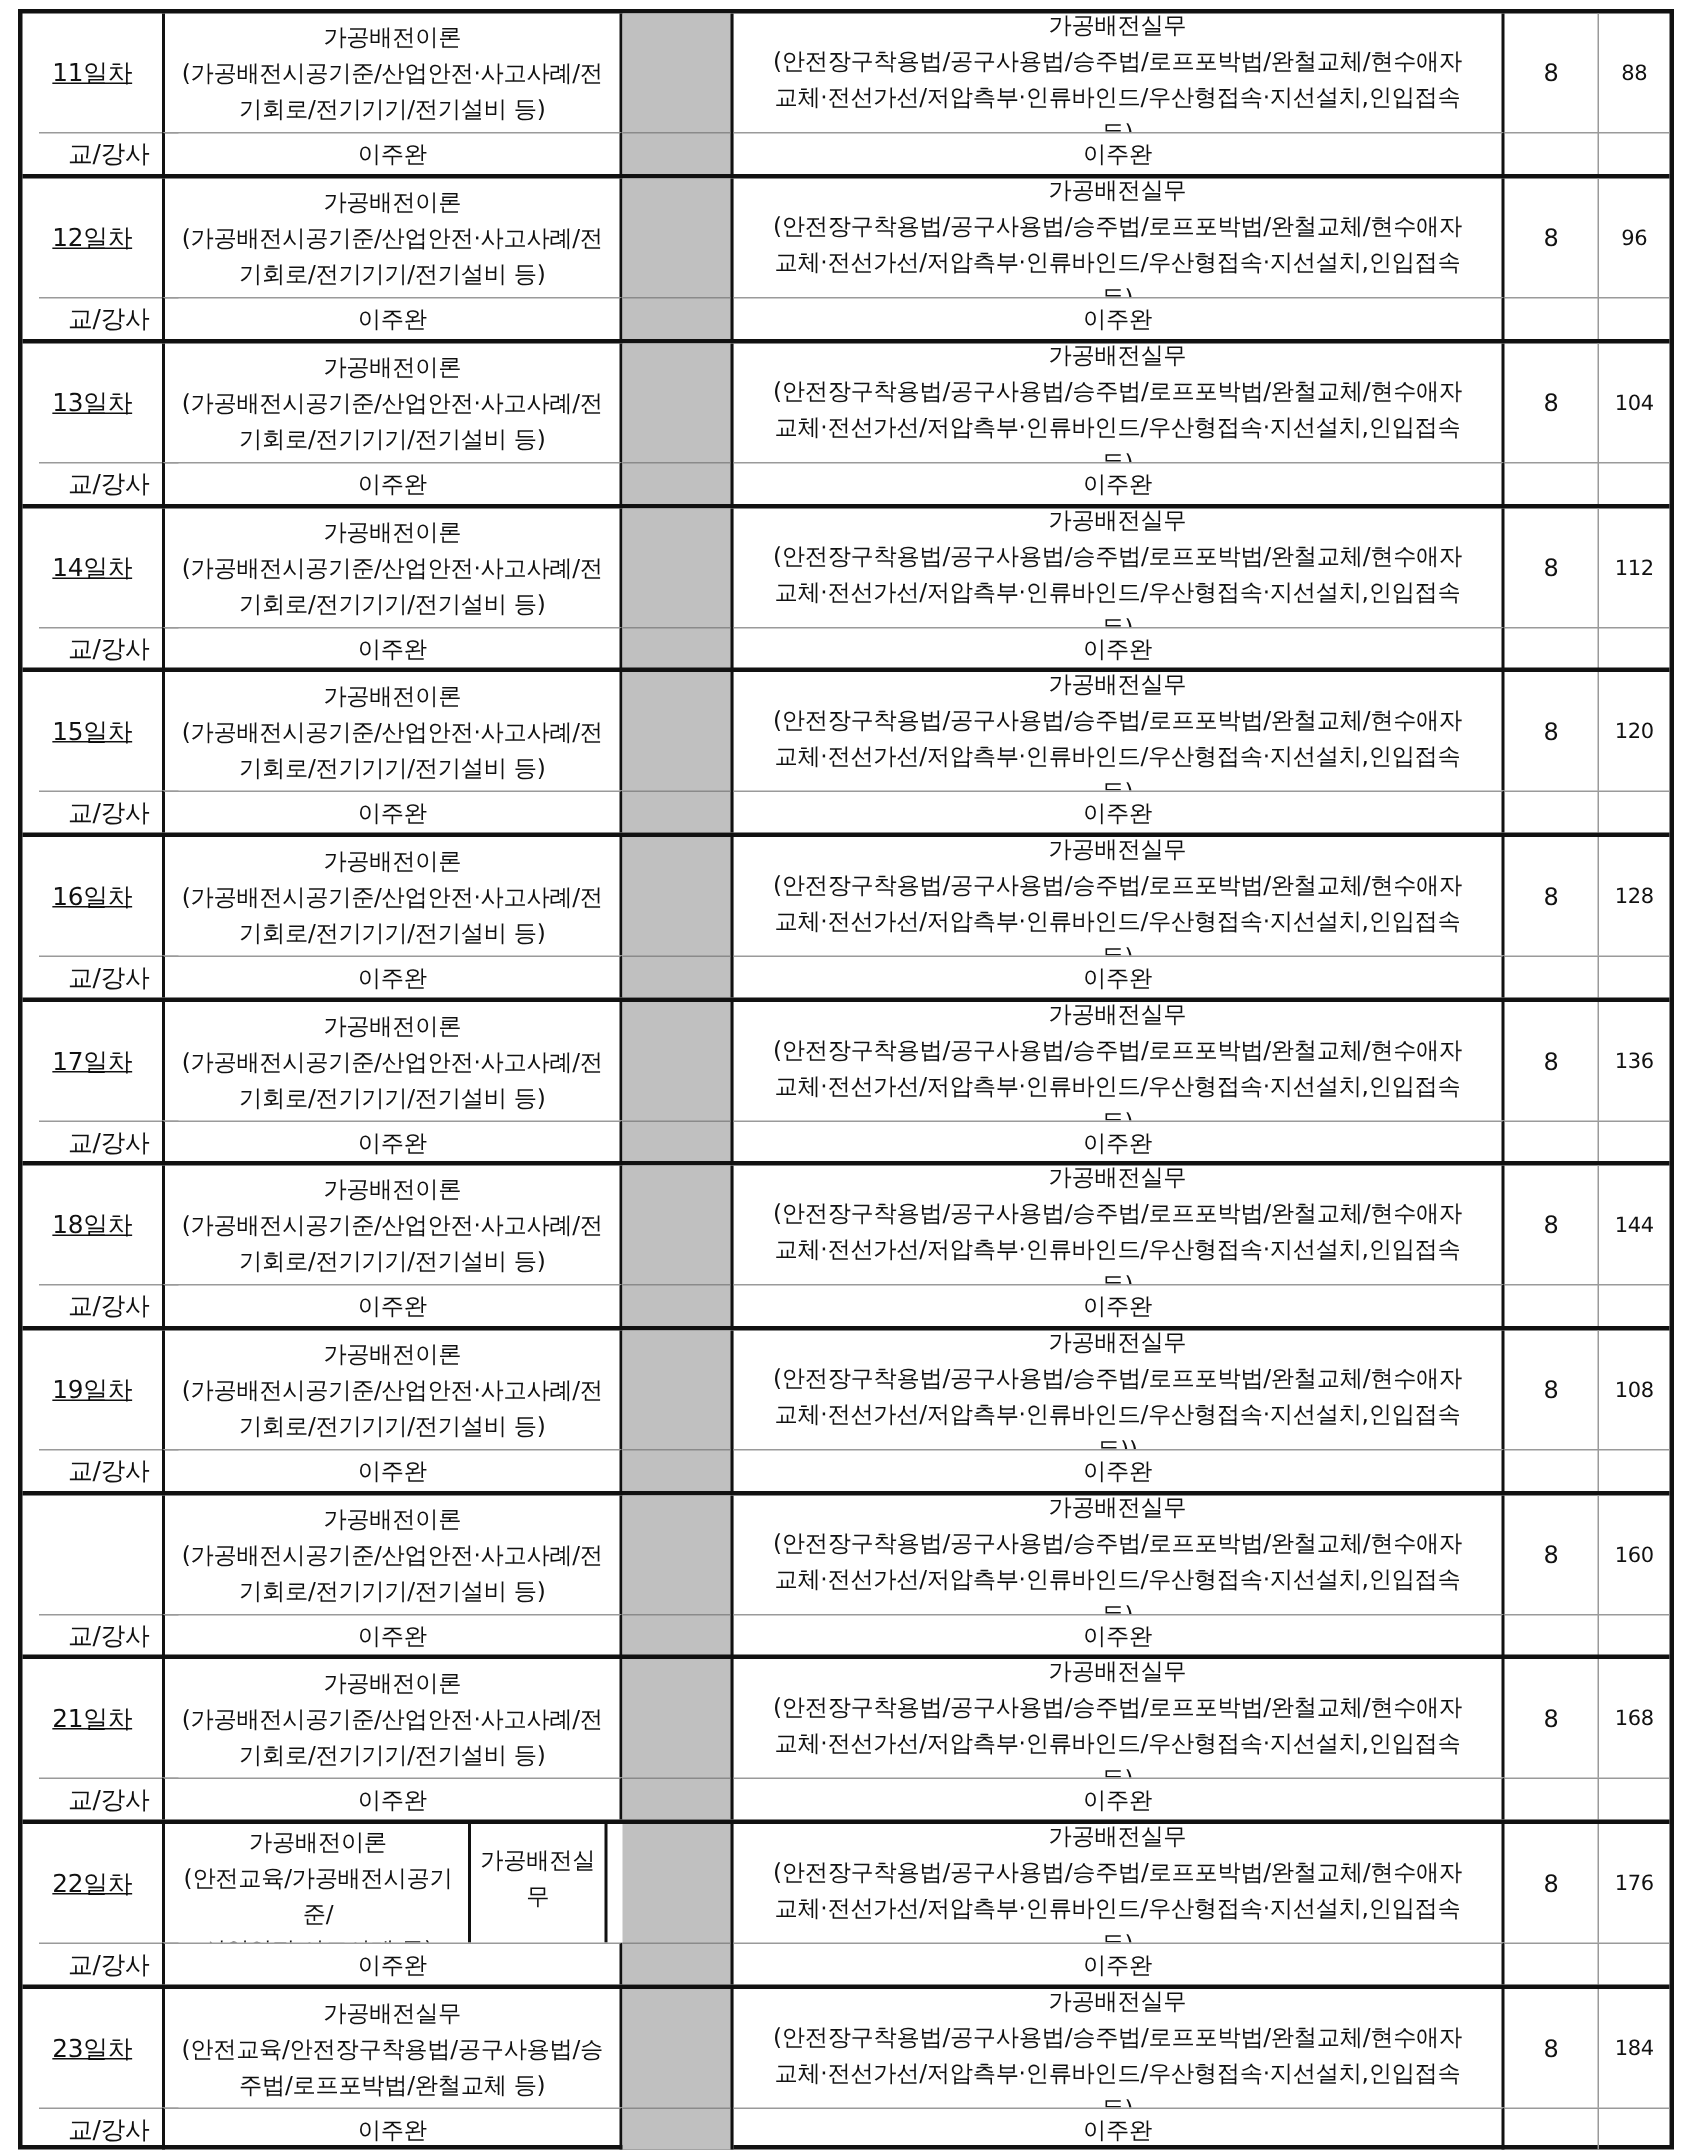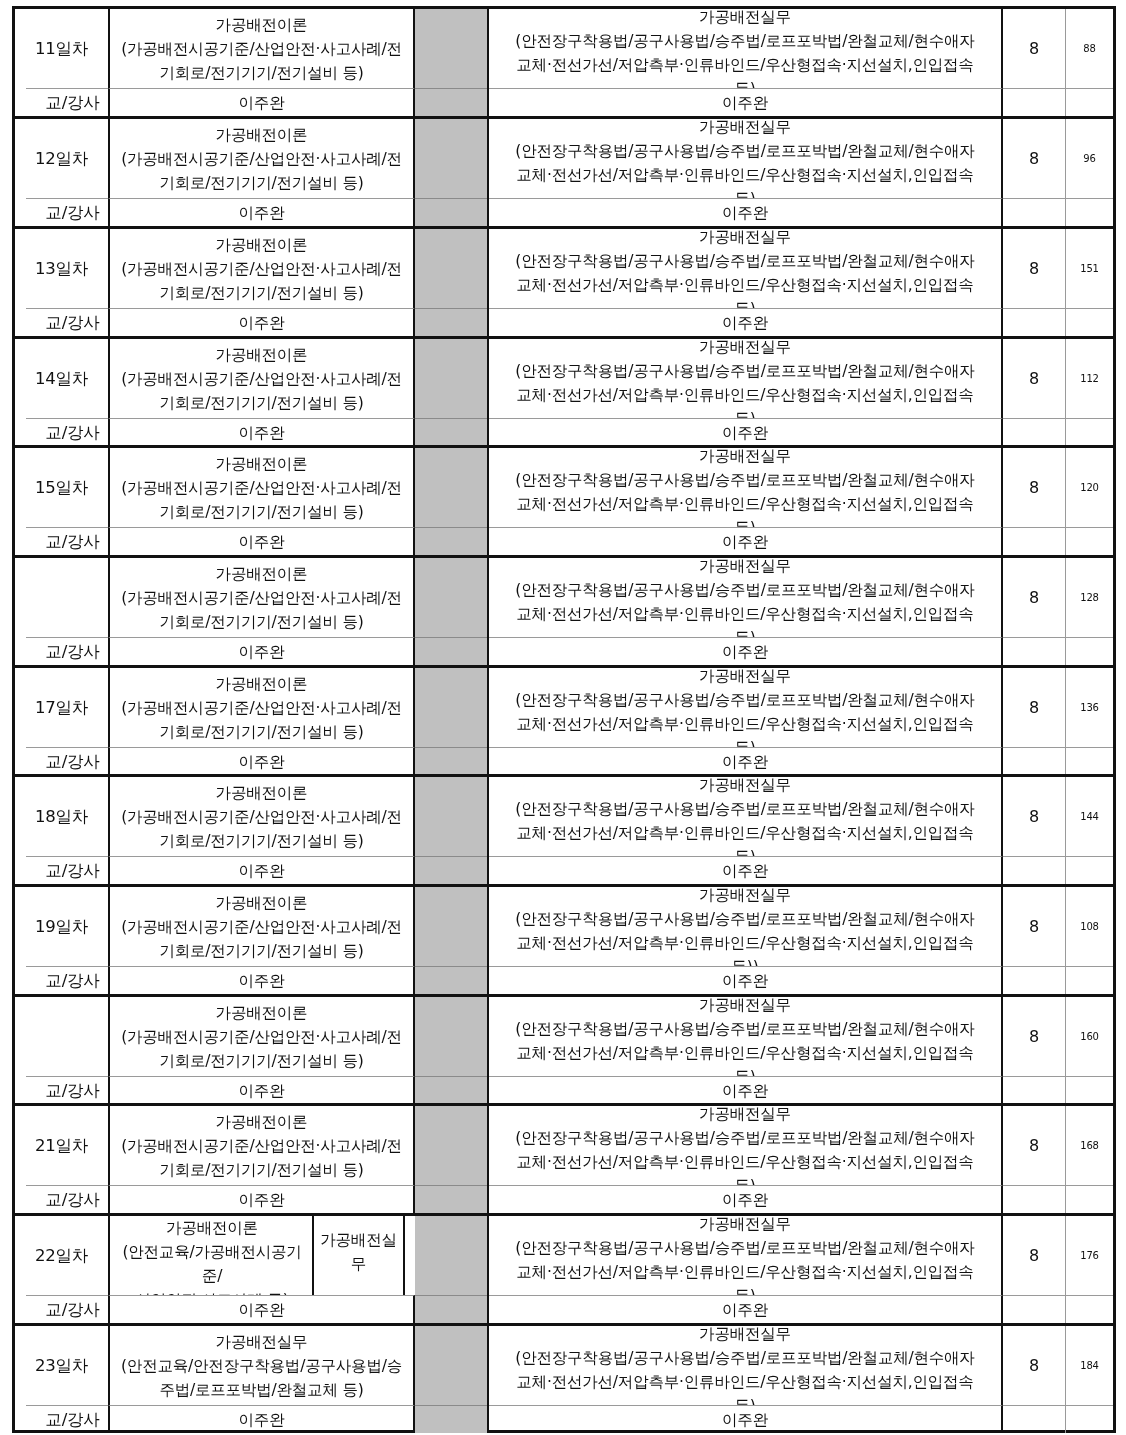--- a/index.html
+++ b/index.html
@@ -42,33 +42,33 @@
       text-align: center;
       overflow: hidden;
       font-size: 15.5px;
       line-height: 24px;
       letter-spacing: -0.2px;
     }
     .cell .text {
       white-space: pre-line;
     }
     .cell.top-align { align-items: flex-start; }
-    .label-day { left: 0; top: 0; width: 93px; height: 79px; font-size: 16.5px; }
+    .label-day { left: 0; top: 0; width: 93px; height: 79px; font-size: 16.5px; text-decoration: underline; }
     .label-inst { left: 11px; top: 79px; width: 93px; height: 28px; font-size: 16.5px; border-top: 1px solid #9a9a9a; }
     .theory { left: 93px; top: 0; width: 307px; height: 79px; border-left: 2px solid #111111; border-right: 2px solid #111111; }
     .theory-inst { left: 93px; top: 79px; width: 307px; height: 28px; border-left: 2px solid #111111; border-right: 2px solid #111111; border-top: 1px solid #9a9a9a; }
     .theory-a { left: 93px; top: 0; width: 206px; height: 79px; border-left: 2px solid #111111; }
     .theory-b { left: 297px; top: 0; width: 93px; height: 79px; border-left: 2px solid #111111; border-right: 2px solid #111111; }
     .gray-col { left: 400px; top: 0; width: 74px; height: 107px; background: #c0c0c0; border-right: 2px solid #111111; }
     .gray-col .midline { position: absolute; left: 0; right: 0; top: 79px; border-top: 1px solid #8a8a8a; }
     .practice { left: 474px; top: 0; width: 514px; height: 79px; border-right: 2px solid #111111; padding-top: 0; }
     .practice-inst { left: 474px; top: 79px; width: 514px; height: 28px; border-right: 2px solid #111111; border-top: 1px solid #9a9a9a; }
     .hours { left: 988px; top: 0; width: 63px; height: 79px; border-right: 1px solid #9a9a9a; font-size: 16px; }
     .hours-inst { left: 988px; top: 79px; width: 63px; height: 28px; border-right: 1px solid #9a9a9a; border-top: 1px solid #9a9a9a; }
-    .total { left: 1051px; top: 0; width: 47px; height: 79px; font-size: 10px; }
+    .total { left: 1051px; top: 0; width: 47px; height: 79px; font-size: 14px; }
     .total-inst { left: 1051px; top: 79px; width: 47px; height: 28px; border-top: 1px solid #9a9a9a; }
     .practice .text { margin-top: -4px; }
   </style>
 </head>
 <body>
 
 <div id="schedule">
 
   <div class="day-block first" style="top:0px;">
     <div class="cell label-day">
@@ -169,21 +169,21 @@
 등)</span>
       </div>
     <div class="cell practice-inst">
         <span class="text">이주완</span>
       </div>
     <div class="cell hours">
         <span class="text">8</span>
       </div>
     <div class="cell hours-inst"></div>
     <div class="cell total">
-        <span class="text">151</span>
+        <span class="text">104</span>
       </div>
     <div class="cell total-inst"></div>
   </div>
 
   <div class="day-block" style="top:327px;">
     <div class="cell label-day">
         <span class="text">14일차</span>
       </div>
     <div class="cell label-inst">
         <span class="text">교/강사</span>
@@ -249,20 +249,23 @@
         <span class="text">8</span>
       </div>
     <div class="cell hours-inst"></div>
     <div class="cell total">
         <span class="text">120</span>
       </div>
     <div class="cell total-inst"></div>
   </div>
 
   <div class="day-block" style="top:546px;">
+    <div class="cell label-day">
+        <span class="text">16일차</span>
+      </div>
     <div class="cell label-inst">
         <span class="text">교/강사</span>
       </div>
     <div class="cell theory">
         <span class="text">가공배전이론
 (가공배전시공기준/산업안전·사고사례/전
 기회로/전기기기/전기설비 등)</span>
       </div>
     <div class="cell theory-inst">
         <span class="text">이주완</span>

